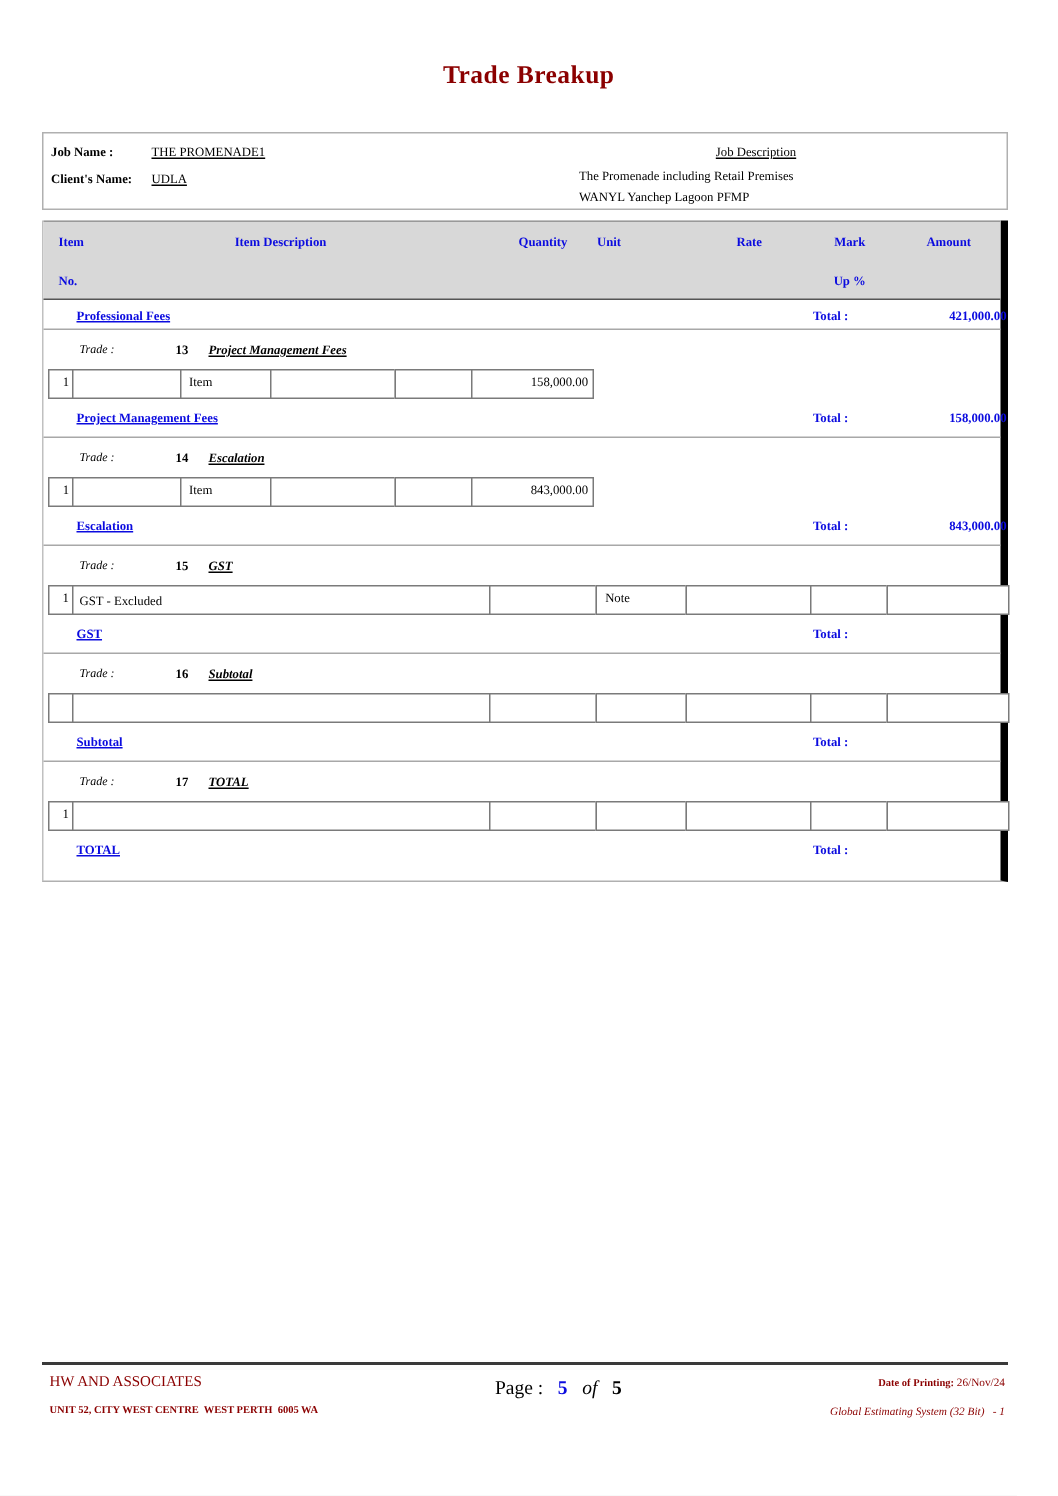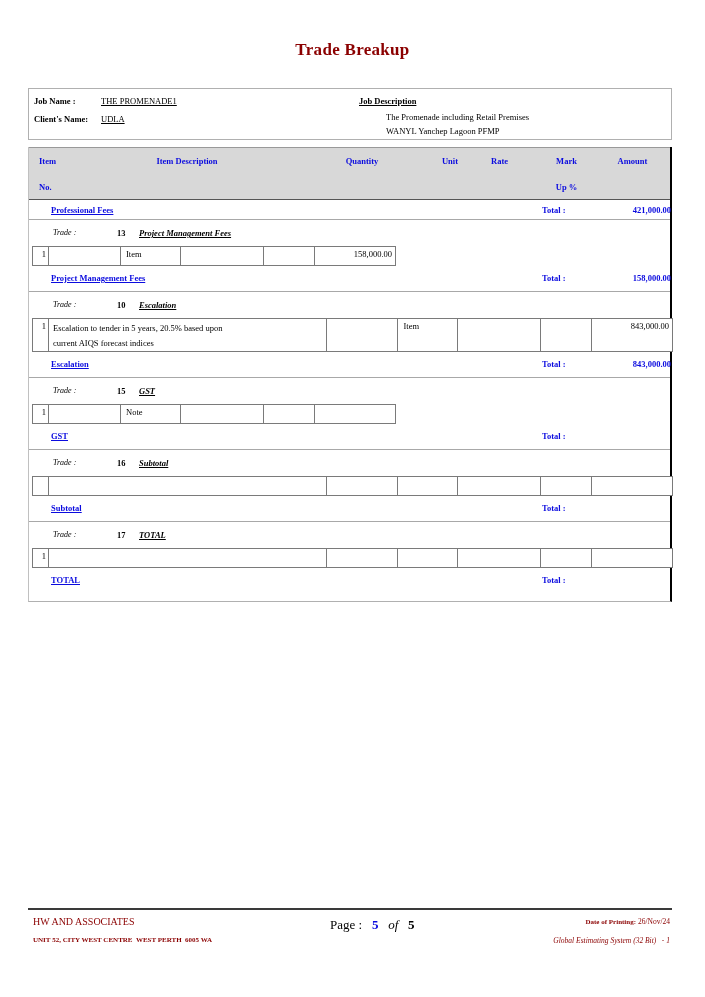--- a/index.html
+++ b/index.html
@@ -10,34 +10,34 @@
            font-size:17px; font-weight:bold; color:#8B0000; letter-spacing:.3px; }
 
   
   .job-box { position:absolute; left:28px; top:88px; width:644px; height:52px; border:1px solid #b0b0b0; font-size:8.5px; color:#000; }
   .job-box .lbl { font-weight:bold; position:absolute; }
   .job-box .val { position:absolute; text-decoration:underline; }
   .jn-lbl { left:5px; top:7px; }
   .jn-val { left:72px; top:7px; }
   .cl-lbl { left:5px; top:25px; }
   .cl-val { left:72px; top:25px; }
-  .jd-lbl { position:absolute; left:330px; top:7px; width:290px; text-align:left; font-weight:bold; text-decoration:underline; }
+  .jd-lbl { position:absolute; left:330px; top:7px; width:290px; text-align:center; font-weight:normal; text-decoration:underline; }
   .jd-line1 { position:absolute; left:357px; top:23px; }
   .jd-line2 { position:absolute; left:357px; top:37px; }
 
   
   .main-table { position:absolute; left:28px; top:147px; width:644px;
-                border-left:1px solid #c0c0c0; border-right:2px solid #000000; border-bottom:1px solid #b0b0b0; }
+                border-left:1px solid #c0c0c0; border-right:5px solid #000000; border-bottom:1px solid #b0b0b0; }
   .head-band { position:relative; height:53px; background:#d8d8d8; border-top:1px solid #999; border-bottom:1px solid #555;
                color:#0b0bdf; font-weight:bold; font-size:8.5px; }
   .head-band span { position:absolute; }
   .h-item { left:10px; top:8px; }
   .h-desc { left:19px; top:8px; width:278px; text-align:center; }
   .h-qty  { left:297px; top:8px; width:72px; text-align:center; }
-  .h-unit { left:369px; top:8px; width:60px; text-align:right; }
+  .h-unit { left:369px; top:8px; width:60px; text-align:left; }
   .h-rate { left:429px; top:8px; width:83px; text-align:center; }
   .h-mark { left:512px; top:8px; width:51px; text-align:center; }
   .h-amt  { left:563px; top:8px; width:81px; text-align:center; }
   .h-no   { left:10px; top:34px; }
   .h-up   { left:512px; top:34px; width:51px; text-align:center; }
 
   .section { position:relative; border-bottom:1px solid #a8a8a8; }
   .section.last { border-bottom:none; padding-bottom:12px; }
   .sec-pad { padding-top:8px; }
 
@@ -129,49 +129,48 @@
           </div>
           <div class="total-row">
             <span class="t-link">Project Management Fees</span>
             <span class="t-total-lbl">Total :</span>
             <span class="t-amount">158,000.00</span>
           </div>
         </div>
         <div class="section sec2 sec-pad">
           <div class="trade-heading">
             <span class="t-label">Trade :</span>
-            <span class="t-no">10</span>
+            <span class="t-no">14</span>
             <span class="t-name">Escalation</span>
           </div>
           <div class="item-row">
             <div class="cell c-no">1</div>
-            <div class="cell c-desc">
-              <div>Escalation to tender in 5 years, 20.5% based upon</div>
-              <div>current AIQS forecast indices</div>
-            </div>
             <div class="cell c-qty"></div>
             <div class="cell c-unit">Item</div>
             <div class="cell c-rate"></div>
             <div class="cell c-mark"></div>
             <div class="cell c-amt">843,000.00</div>
           </div>
           <div class="total-row">
             <span class="t-link">Escalation</span>
             <span class="t-total-lbl">Total :</span>
             <span class="t-amount">843,000.00</span>
           </div>
         </div>
         <div class="section sec3 sec-pad">
           <div class="trade-heading">
             <span class="t-label">Trade :</span>
             <span class="t-no">15</span>
             <span class="t-name">GST</span>
           </div>
           <div class="item-row">
             <div class="cell c-no">1</div>
+            <div class="cell c-desc">
+              <div>GST - Excluded</div>
+            </div>
             <div class="cell c-qty"></div>
             <div class="cell c-unit">Note</div>
             <div class="cell c-rate"></div>
             <div class="cell c-mark"></div>
             <div class="cell c-amt"></div>
           </div>
           <div class="total-row">
             <span class="t-link">GST</span>
             <span class="t-total-lbl">Total :</span>
             <span class="t-amount"></span>

